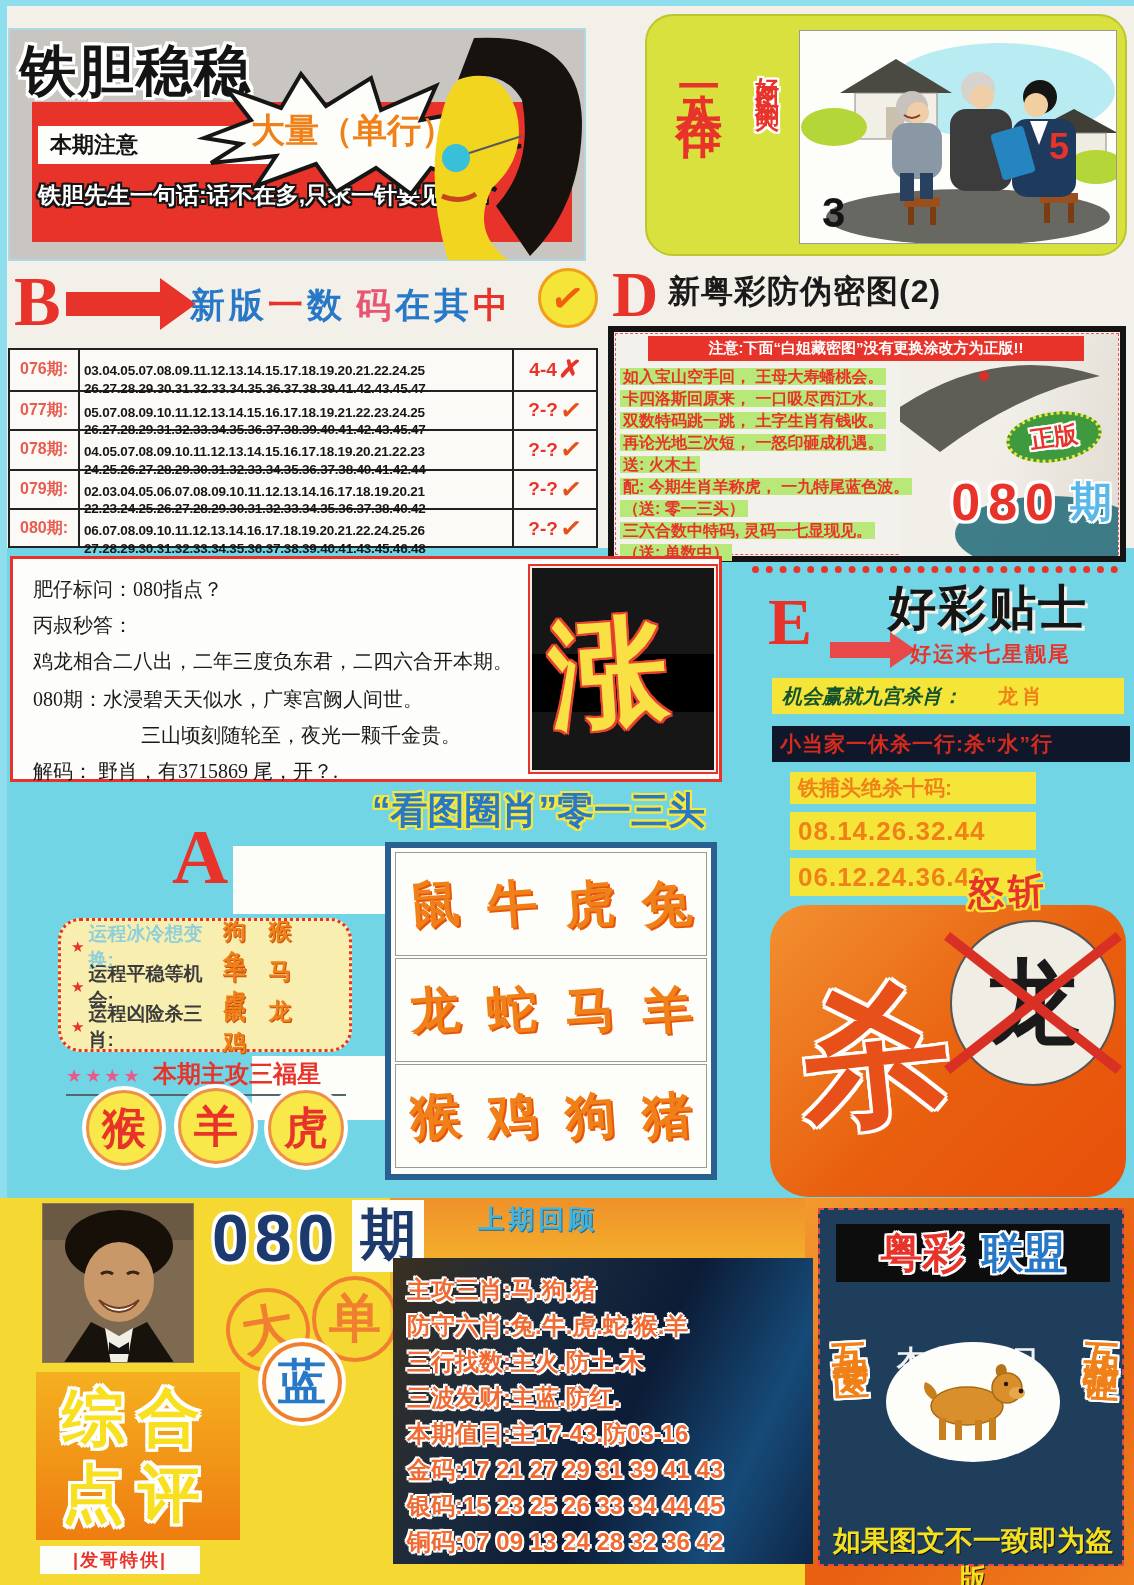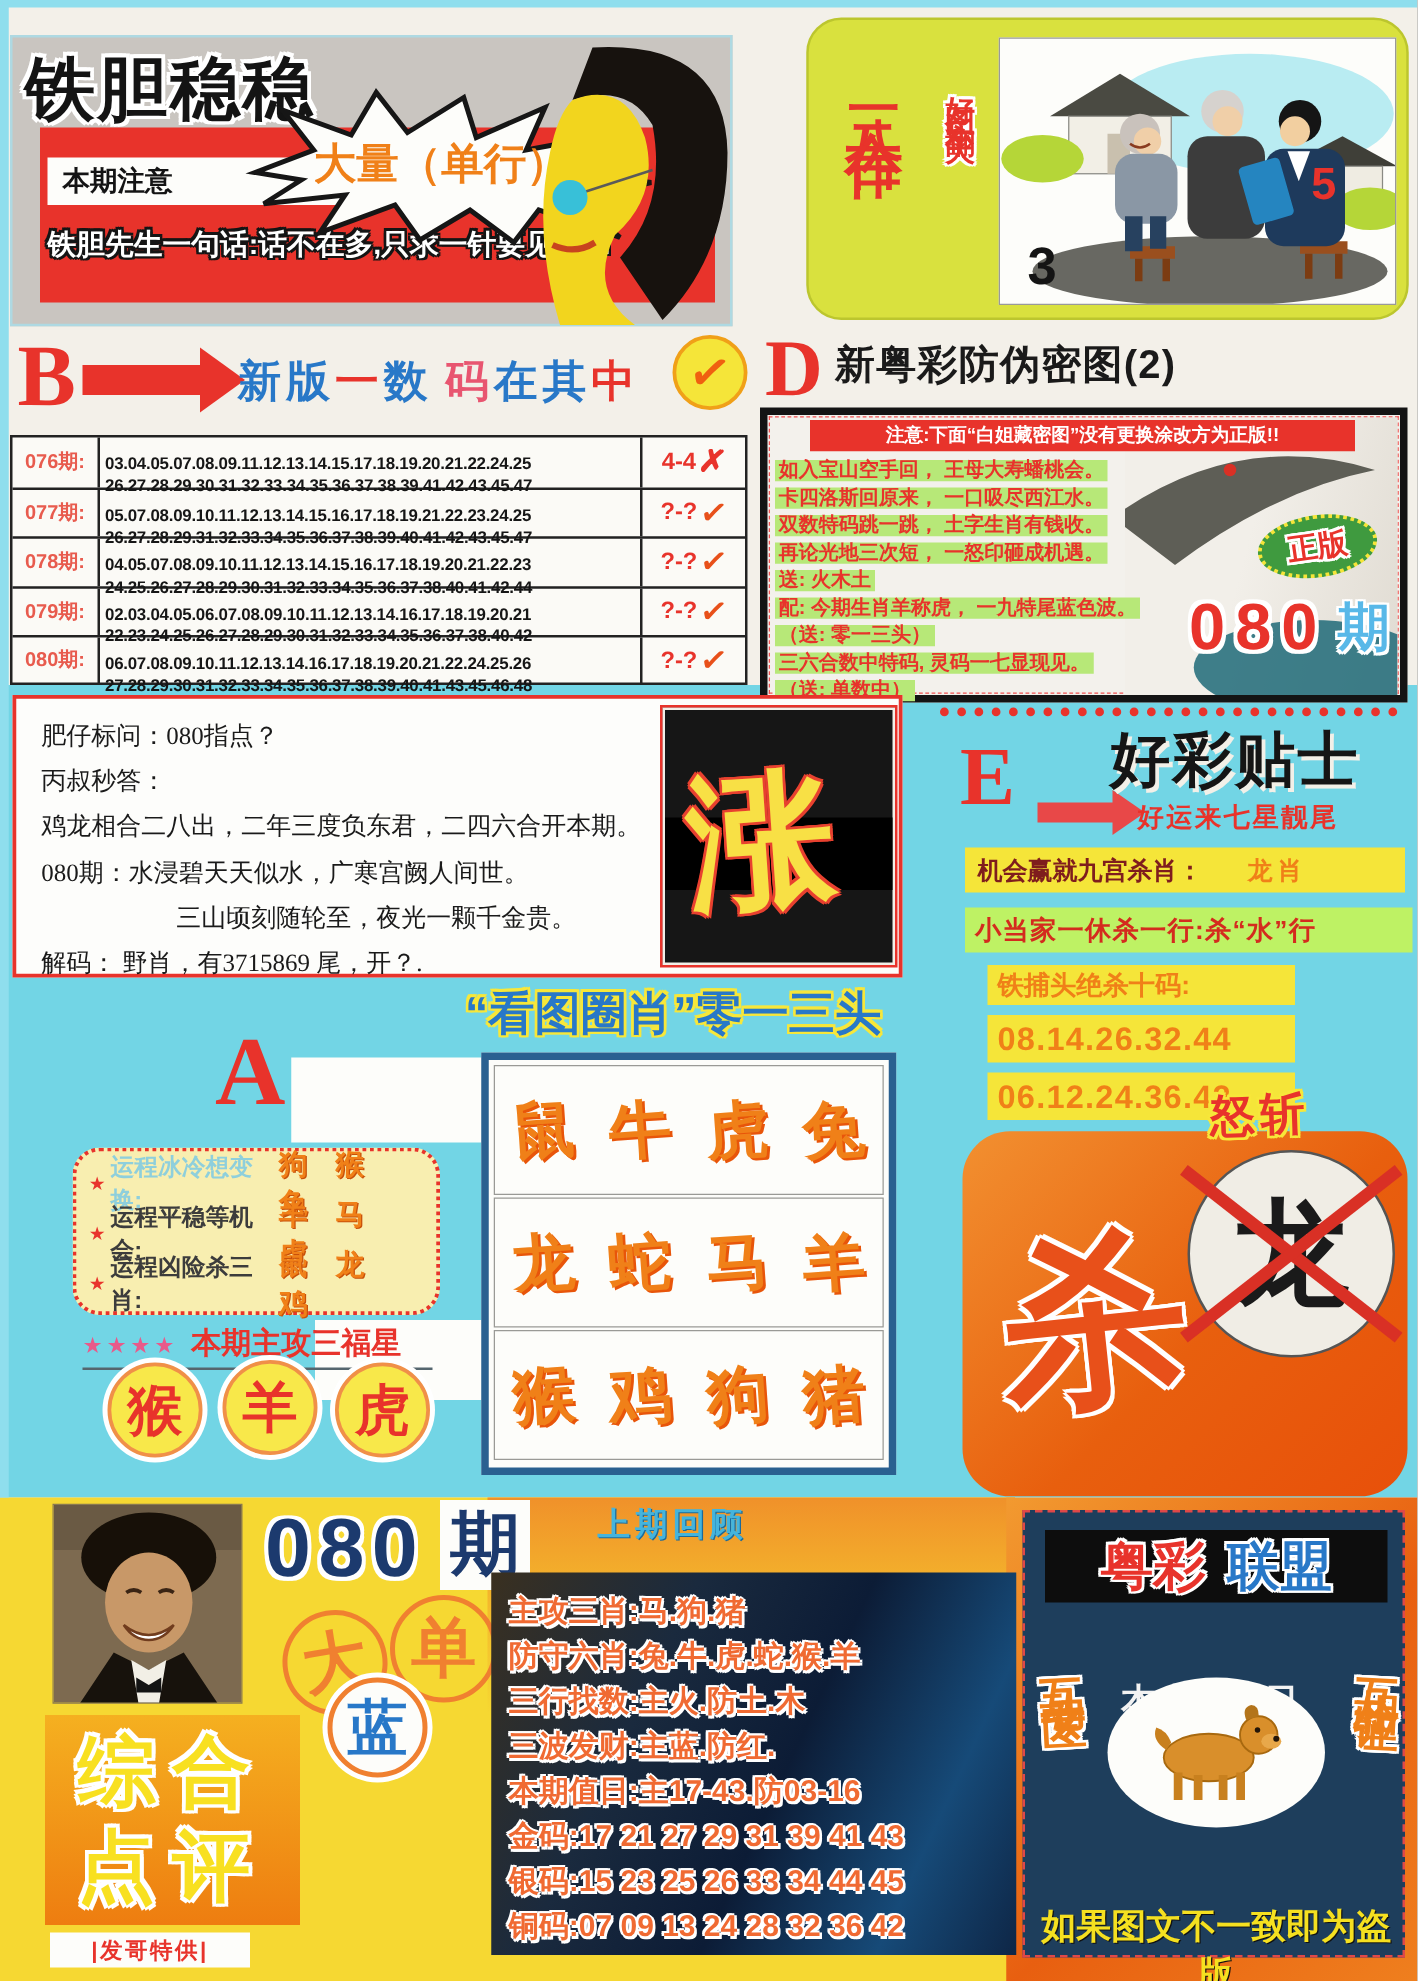--- a/index.html
+++ b/index.html
@@ -234,24 +234,24 @@
     <div class="abs bb ow-r" style="left:18px;top:26px;font-size:118px;color:#f8e045;transform:rotate(-4deg);">涨</div>
   </div>
 
   <div class="abs" style="left:752px;top:566px;width:366px;height:0;border-top:7px dotted #e8332b;"></div>
   <div class="abs serif bb" style="left:768px;top:584px;font-size:66px;color:#e8332b;">E</div>
   <div class="abs" style="left:830px;top:642px;width:62px;height:16px;background:#e84848;"></div>
   <div class="abs" style="left:890px;top:632px;width:0;height:0;border-left:26px solid #e84848;border-top:18px solid transparent;border-bottom:18px solid transparent;"></div>
   <div class="abs bb" style="left:888px;top:576px;font-size:48px;color:#151515;letter-spacing:2px;text-shadow:3px 3px 0 #f2f0e8;">好彩贴士</div>
   <div class="abs b" style="left:910px;top:640px;font-size:21px;color:#e8332b;letter-spacing:2px;">好运来七星靓尾</div>
   <div class="abs" style="left:772px;top:678px;width:352px;height:36px;background:#f5e539;display:flex;align-items:center;padding:0 10px;">
-    <span class="b" style="color:#7f1d1d;font-size:20px;">机会赢就九宫杀肖：</span>
+    <span class="b" style="color:#14532d;font-size:20px;font-style:italic;">机会赢就九宫杀肖：</span>
     <span class="b" style="color:#f08018;font-size:20px;margin-left:36px;letter-spacing:4px;">龙肖</span>
   </div>
-  <div class="abs" style="left:772px;top:726px;width:358px;height:36px;background:#bef264;display:flex;align-items:center;padding:0 8px;">
+  <div class="abs" style="left:772px;top:726px;width:358px;height:36px;background:#0f172a;display:flex;align-items:center;padding:0 8px;">
     <span class="b" style="color:#d42b1e;font-size:21px;letter-spacing:1px;">小当家一休杀一行:杀“水”行</span>
   </div>
   <div class="abs" style="left:790px;top:772px;width:246px;height:32px;background:#f5e539;display:flex;align-items:center;padding:0 8px;">
     <span class="b" style="color:#f08018;font-size:21px;">铁捕头绝杀十码:</span>
   </div>
   <div class="abs" style="left:790px;top:812px;width:246px;height:38px;background:#f5e539;display:flex;align-items:center;padding:0 8px;">
     <span class="b" style="color:#f08018;font-size:26px;letter-spacing:1px;">08.14.26.32.44</span>
   </div>
   <div class="abs" style="left:790px;top:858px;width:246px;height:38px;background:#f5e539;display:flex;align-items:center;padding:0 8px;">
     <span class="b" style="color:#f08018;font-size:26px;letter-spacing:1px;">06.12.24.36.42</span>

